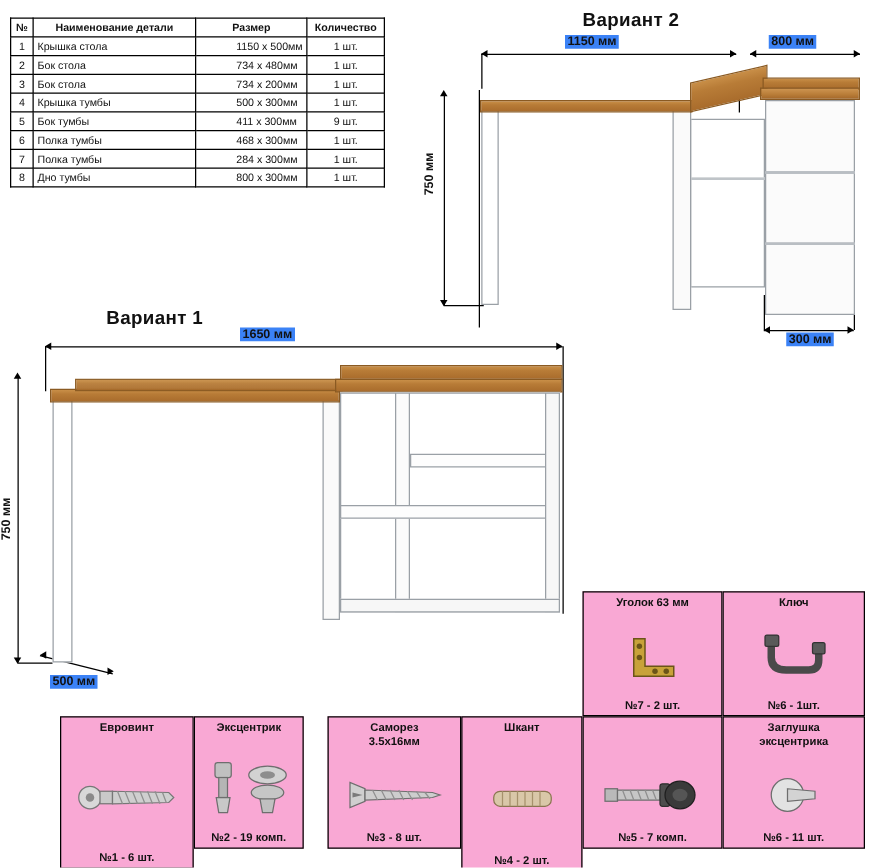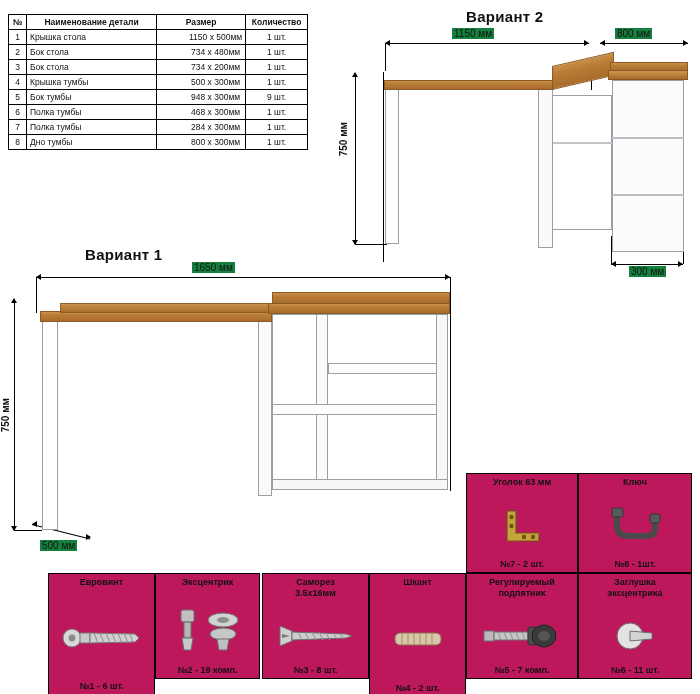--- a/index.html
+++ b/index.html
@@ -13,21 +13,21 @@
 
   
   #parts-table{left:8px;top:14px;border-collapse:collapse;font-size:8.5px;}
   #parts-table th,#parts-table td{
     border:1px solid #000;padding:1px 3px;height:14px;line-height:12px;
     box-sizing:border-box;white-space:nowrap;
   }
   #parts-table th{font-weight:bold;text-align:center;font-size:8.5px;}
   #parts-table td.c-num{width:18px;text-align:center;}
   #parts-table td.c-name{width:130px;text-align:left;}
-  #parts-table td.c-size{width:78px;text-align:center;padding-left:32px;}
+  #parts-table td.c-size{width:78px;padding-left:32px;}
   #parts-table td.c-qty{width:62px;text-align:center;}
 
   
   .title{font-weight:bold;font-size:15px;letter-spacing:.3px;}
   #title-v2{left:466px;top:8px;}
   #title-v1{left:85px;top:246px;}
 
   
   .panel{background:#ffffff;border:1px solid #9aa0a6;box-sizing:border-box;}
   .panel-sh{background:#ffffff;border:1px solid #b9bec3;box-sizing:border-box;}
@@ -38,30 +38,30 @@
   .top-thin{
     background:linear-gradient(180deg,#cd9450 0%, #b87c37 60%, #a4682a 100%);
     border:1px solid #8a5a22;box-sizing:border-box;
   }
 
   
   .dimline{background:#000;height:1px;}
   .dimline-v{background:#000;width:1px;}
   .ext{background:#000;width:1px;}
   .ext-h{background:#000;height:1px;}
-  .dimlabel{font-size:10px;font-weight:normal;background:#15803d;padding:0 2px;}
+  .dimlabel{font-size:10px;font-weight:bold;background:#3b82f6;padding:0 2px;}
   .dimlabel-v{font-size:10px;font-weight:bold;writing-mode:vertical-rl;transform:rotate(180deg);background:#fff;}
   .arrow{width:0;height:0;border-style:solid;}
   .arr-l{border-width:3px 5px 3px 0;border-color:transparent #000 transparent transparent;}
   .arr-r{border-width:3px 0 3px 5px;border-color:transparent transparent transparent #000;}
   .arr-u{border-width:0 3px 5px 3px;border-color:transparent transparent #000 transparent;}
   .arr-d{border-width:5px 3px 0 3px;border-color:#000 transparent transparent transparent;}
 
   
-  .hw-cell{position:absolute;border:1px solid #000;box-sizing:border-box;background:#be185d;}
+  .hw-cell{position:absolute;border:1px solid #000;box-sizing:border-box;background:#f9a8d4;}
   .hw-title{position:absolute;left:0;right:0;top:3px;text-align:center;font-size:9px;font-weight:bold;line-height:11px;}
   .hw-qty{position:absolute;left:0;right:0;bottom:3px;text-align:center;font-size:9px;font-weight:bold;}
   .hw-art{position:absolute;left:0;right:0;top:26px;bottom:18px;display:flex;align-items:center;justify-content:center;}
 </style>
 </head>
 <body>
 
 <table class="abs" id="parts-table">
   <thead>
     <tr>
@@ -92,21 +92,21 @@
       </tr>
       <tr>
         <td class="c-num">4</td>
         <td class="c-name">Крышка тумбы</td>
         <td class="c-size">500 х 300мм</td>
         <td class="c-qty">1 шт.</td>
       </tr>
       <tr>
         <td class="c-num">5</td>
         <td class="c-name">Бок тумбы</td>
-        <td class="c-size">948 х 300мм</td>
+        <td class="c-size">411 х 300мм</td>
         <td class="c-qty">9 шт.</td>
       </tr>
       <tr>
         <td class="c-num">6</td>
         <td class="c-name">Полка тумбы</td>
         <td class="c-size">468 х 300мм</td>
         <td class="c-qty">1 шт.</td>
       </tr>
       <tr>
         <td class="c-num">7</td>
@@ -251,21 +251,21 @@
           <path d="M51 8 L55 18"></path>
             <path d="M57 8 L61 18"></path>
             <path d="M63 8 L67 18"></path>
           <path d="M69 9 L72 17"></path>
         </g>
       </svg>
     </div>
     <div class="hw-qty">№1 - 6 шт.</div>
   </div>
 
-  <div class="hw-cell" style="left:155px;top:573px;width:105px;height:106px;">
+  <div class="hw-cell" style="left:155px;top:573px;width:88px;height:106px;">
     <div class="hw-title">Эксцентрик</div>
     <div class="hw-art">
       <svg width="86" height="48" viewBox="0 0 86 48">
         <rect x="16" y="4" width="13" height="12" rx="2" fill="#c0c0c0" stroke="#6e6e6e"></rect>
         <rect x="19" y="16" width="7" height="16" fill="#b5b5b5" stroke="#6e6e6e"></rect>
         <path d="M17 32 L28 32 L26 44 L19 44 Z" fill="#c8c8c8" stroke="#6e6e6e"></path>
         <ellipse cx="58" cy="14" rx="15" ry="7" fill="#d2d2d2" stroke="#6e6e6e"></ellipse>
         <ellipse cx="58" cy="14" rx="6" ry="3" fill="#8d8d8d"></ellipse>
         <ellipse cx="58" cy="28" rx="13" ry="6" fill="#c6c6c6" stroke="#6e6e6e"></ellipse>
         <path d="M52 33 L64 33 L62 44 L54 44 Z" fill="#c0c0c0" stroke="#6e6e6e"></path>
@@ -308,22 +308,20 @@
           <path d="M31 5 L31 17"></path>
             <path d="M37 5 L37 17"></path>
             <path d="M43 5 L43 17"></path>
         </g>
       </svg>
     </div>
     <div class="hw-qty">№4 - 2 шт.</div>
   </div>
 
   <div class="hw-cell" style="left:466px;top:573px;width:112px;height:106px;">
-    <div class="hw-title" style="white-space:pre-line;">Регулируемый
-подпятник</div>
     <div class="hw-art" style="top:38px;">
       <svg width="84" height="26" viewBox="0 0 84 26">
         <rect x="4" y="8" width="10" height="10" fill="#b9b9b9" stroke="#6e6e6e"></rect>
         <path d="M14 9 L48 9 L48 17 L14 17 Z" fill="#c6c6c6" stroke="#6e6e6e"></path>
         <g stroke="#8f8f8f" stroke-width="1">
           <path d="M18 9 L21 17"></path>
             <path d="M24 9 L27 17"></path>
             <path d="M30 9 L33 17"></path>
           <path d="M36 9 L39 17"></path>
             <path d="M42 9 L45 17"></path>

